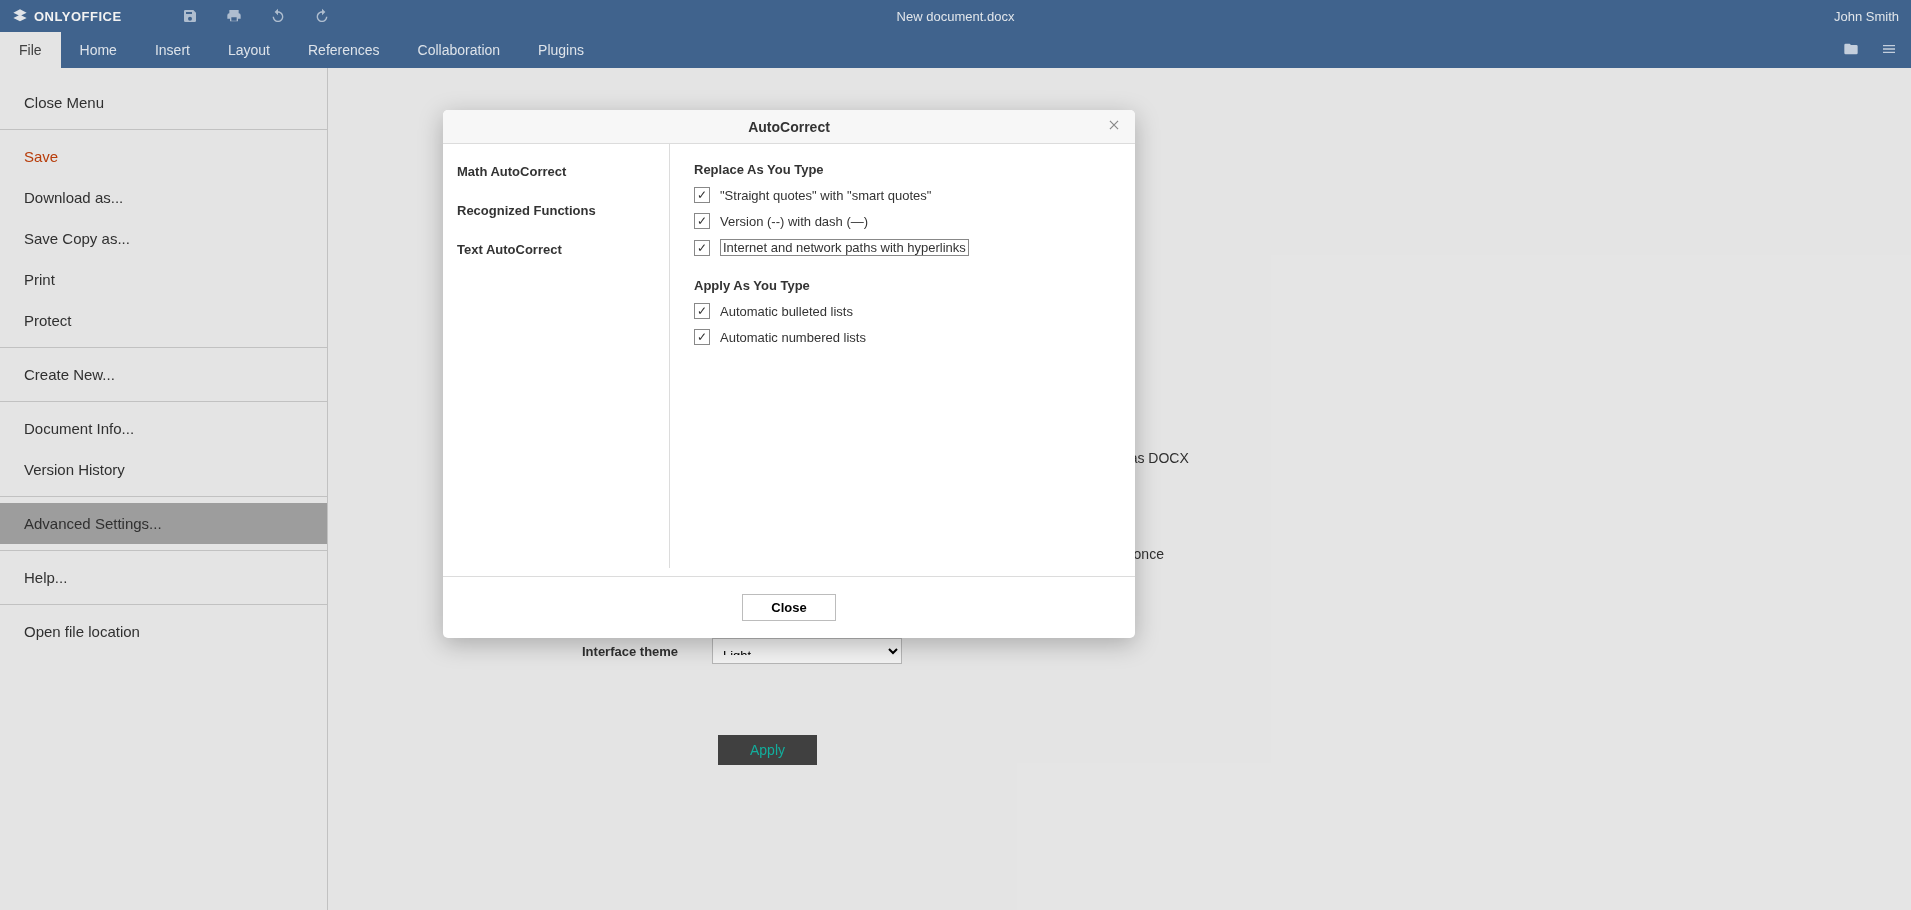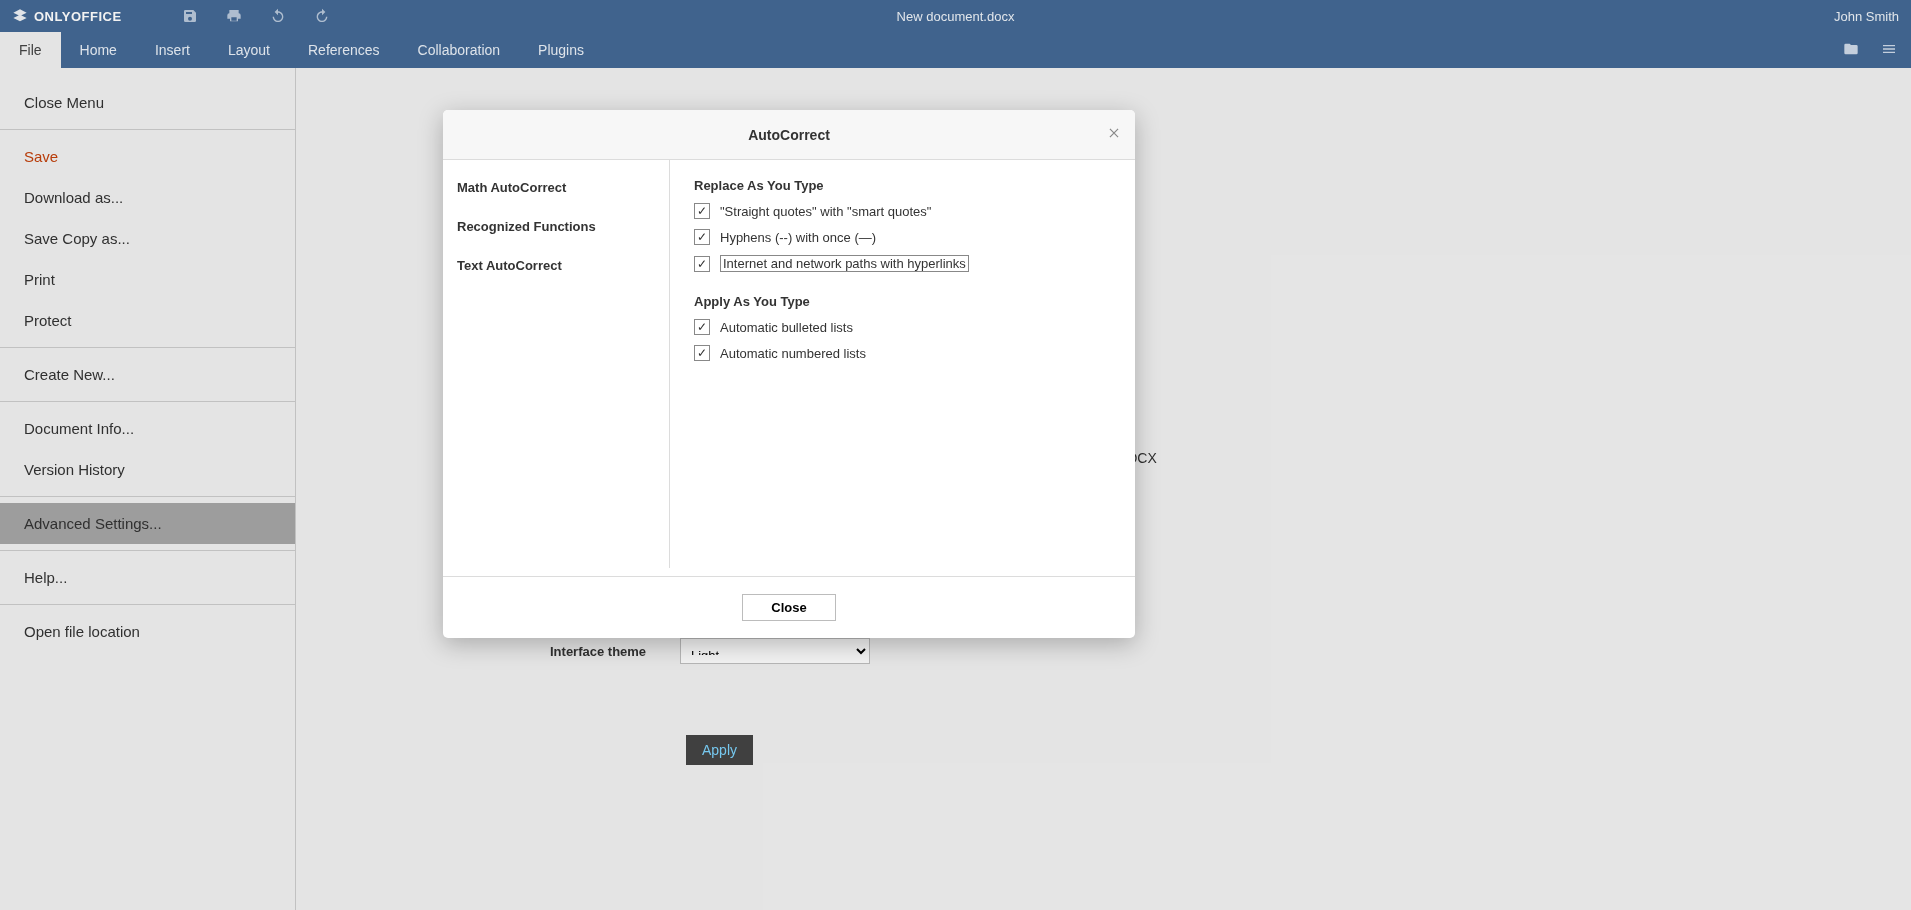--- a/index.html
+++ b/index.html
@@ -68,21 +68,21 @@
     position: absolute;
     top: 68px;
     left: 0;
     right: 0;
     bottom: 0;
     display: flex;
   }
 
   
   .file-sidebar {
-    width: 296px;
+    width: 328px;
     background: #f1f1f1;
     border-right: 1px solid #ccc;
     display: flex;
     flex-direction: column;
     padding-top: 14px;
   }
   .file-sidebar .item {
     padding: 12px 24px;
     font-size: 15px;
     color: #333;
@@ -116,23 +116,23 @@
     border: 1px solid #c0c0c0;
     background: #fff;
     font-size: 13px;
     padding: 8px 6px;
     min-width: 190px;
   }
   .settings-panel .apply-btn {
     margin: 34px auto 1px;
     display: block;
     background: #444;
-    color: #7dd3fc;
+    color: #14b8a6;
     border: none;
-    padding: 7px 16px;
+    padding: 7px 32px;
     font-size: 14px;
     cursor: pointer;
   }
 
   
   .overlay {
     position: absolute;
     inset: 0;
     background: rgba(0,0,0,0.05);
   }
@@ -145,21 +145,21 @@
     width: 692px;
     height: 528px;
     background: #fff;
     border-radius: 5px;
     box-shadow: 0 6px 24px rgba(0,0,0,0.25);
     display: flex;
     flex-direction: column;
     overflow: hidden;
   }
   .dialog-header {
-    height: 50px;
+    height: 34px;
     border-bottom: 1px solid #dcdcdc;
     background: #f7f7f7;
     display: flex;
     align-items: center;
     justify-content: center;
     position: relative;
     font-weight: 700;
     font-size: 14px;
     color: #333;
   }
@@ -363,21 +363,21 @@
       </div>
     <div class="dialog-content">
       <div class="section-title">Replace As You Type</div>
       <div id="section1-options">
           <div class="check-row">
             <span class="chk checked"></span>
             <span>"Straight quotes" with "smart quotes"</span>
           </div>
           <div class="check-row">
             <span class="chk checked"></span>
-            <span>Hyphens (--) with once (—)</span>
+            <span>Version (--) with dash (—)</span>
           </div>
           <div class="check-row">
             <span class="chk checked"></span>
             <span class="focused-label">Internet and network paths with hyperlinks</span>
           </div>
         </div>
       <div class="section-title" style="margin-top:22px;">Apply As You Type</div>
       <div id="section2-options">
           <div class="check-row">
             <span class="chk checked"></span>

